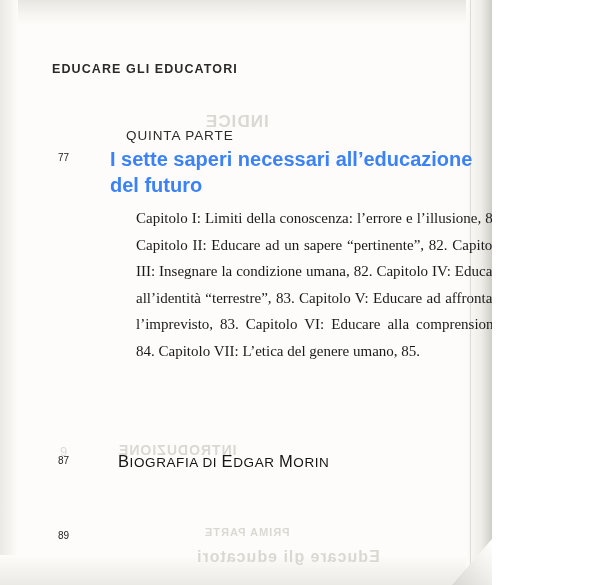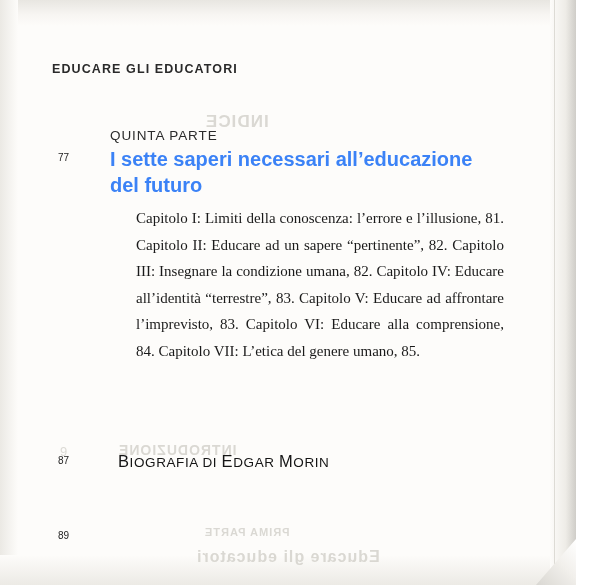--- a/index.html
+++ b/index.html
@@ -13,21 +13,21 @@
     overflow: hidden;
     font-family: "Liberation Serif", serif;
     color: #1b1b1b;
     position: relative;
   }
 
   
   .page {
     position: absolute;
     left: 0; top: 0;
-    width: 576px;
+    width: 492px;
     height: 585px;
     background: #fdfcfa;
     overflow: hidden;
   }
 
   
   .paper-shade-top {
     position: absolute;
     left: 0; top: 0; width: 606px; height: 26px;
     background: linear-gradient(to bottom, #e8e6e1 0%, #f7f5f2 55%, #fdfcfa 100%);
@@ -129,20 +129,21 @@
     font-family: "Liberation Sans", sans-serif;
     font-size: 10px;
     color: #222;
   }
 
   .part-label {
     font-family: "Liberation Sans", sans-serif;
     font-size: 13.5px;
     letter-spacing: 0.9px;
     color: #2b2b2b;
+    margin-left: 16px;
   }
   .part-title {
     font-family: "Liberation Sans", sans-serif;
     font-weight: bold;
     font-size: 20px;
     line-height: 26px;
     color: #3b82f6;
     margin-top: 3px;
   }
 

